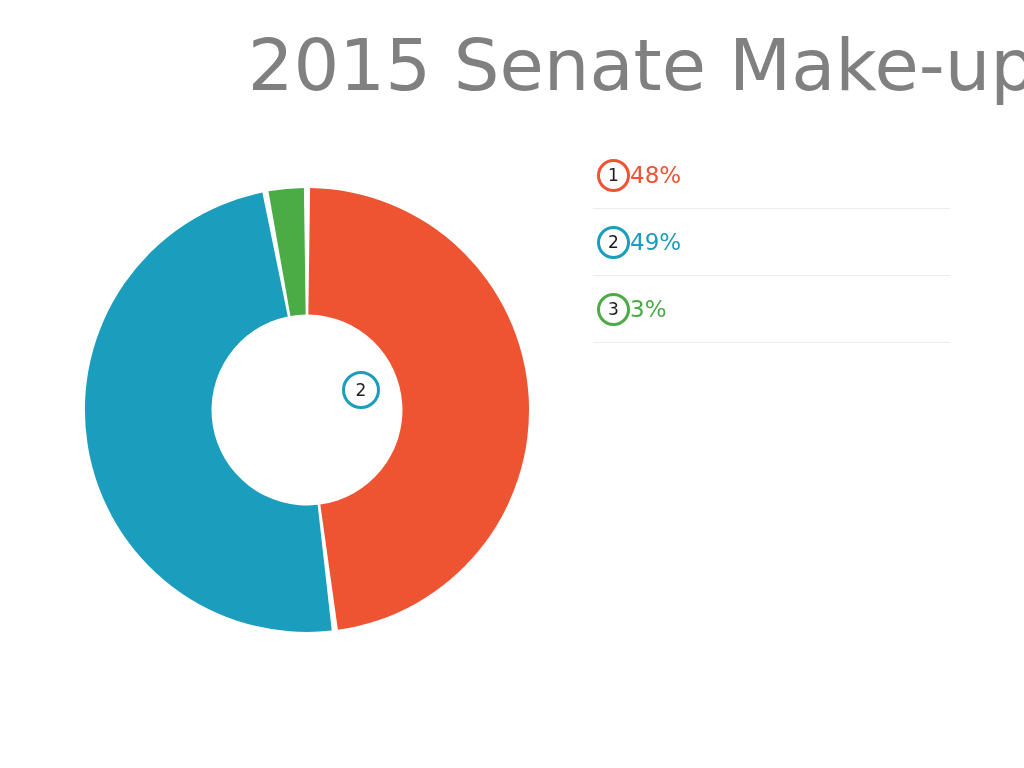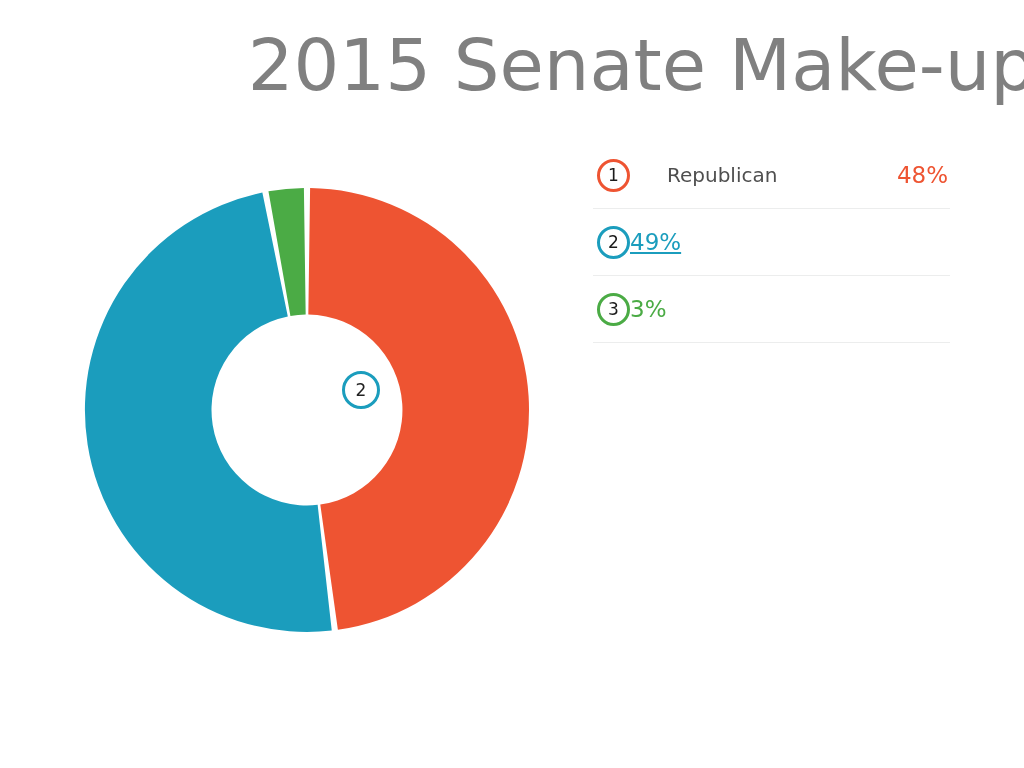--- a/index.html
+++ b/index.html
@@ -147,29 +147,28 @@
     </div>
 
   </div>
 
   <div class="legend">
 
     <div class="legend-row">
       <div class="legend-marker" style="border:3px solid #ee5432;">
         <span>1</span>
       </div>
-      <div class="legend-label">Republican</div>
       <div class="legend-value" style="color:#ee5432;">48%</div>
     </div>
 
     <div class="legend-row">
       <div class="legend-marker" style="border:3px solid #1b9dbd;">
         <span>2</span>
       </div>
-      <div class="legend-value" style="color:#1b9dbd;text-decoration:underline;">49%</div>
+      <div class="legend-value" style="color:#1b9dbd;">49%</div>
     </div>
 
     <div class="legend-row">
       <div class="legend-marker" style="border:3px solid #4bab45;">
         <span>3</span>
       </div>
       <div class="legend-value" style="color:#4bab45;">3%</div>
     </div>
 
   </div>

